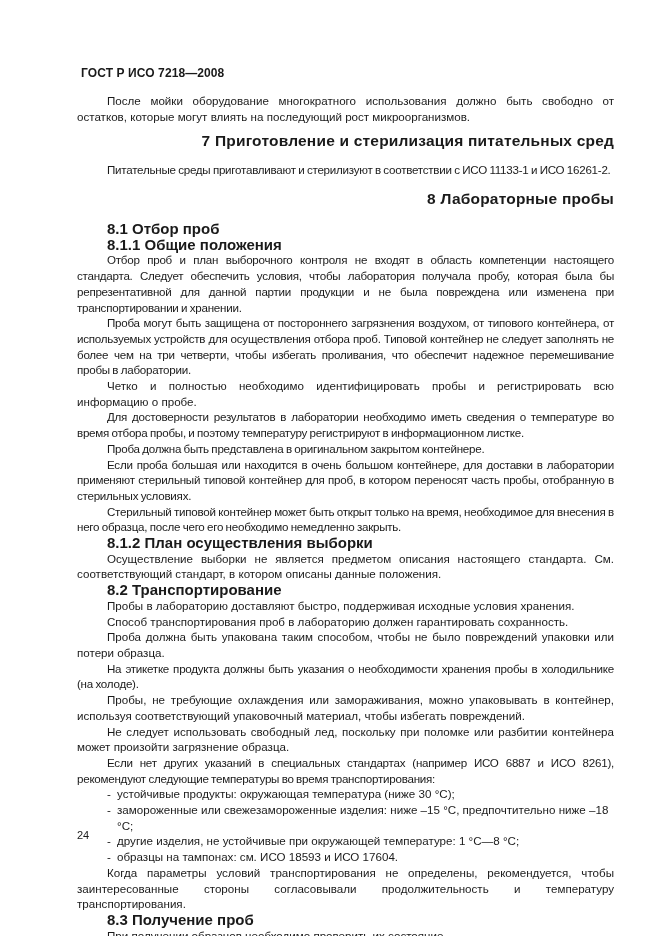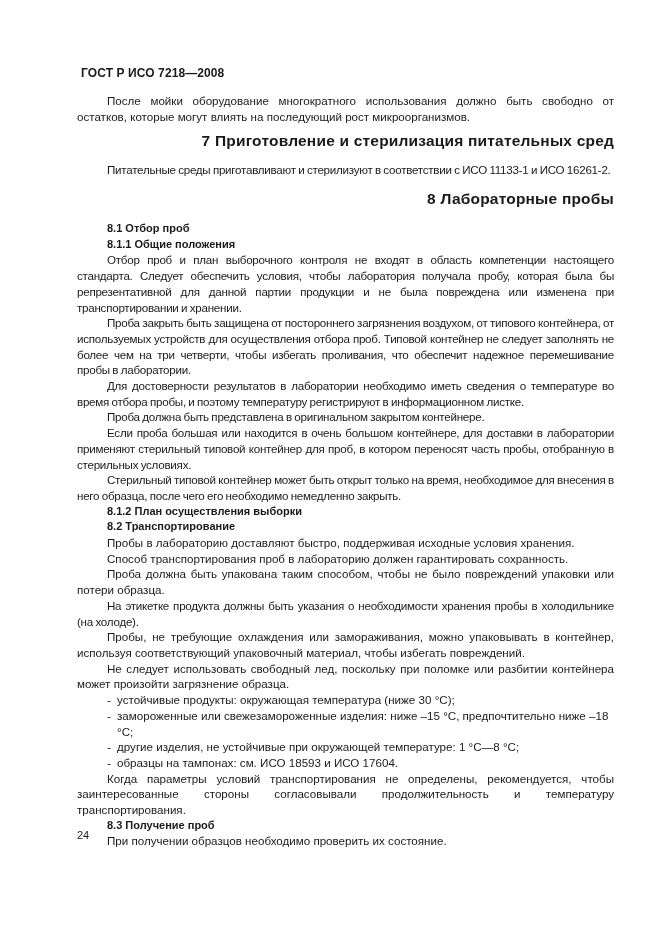--- a/index.html
+++ b/index.html
@@ -43,21 +43,21 @@
     }
     .h1 {
       font-size: 15.5px;
       font-weight: bold;
       padding-left: 30px;
       margin: 0;
       letter-spacing: 0.2px;
       text-align: right;
     }
     .h2 {
-      font-size: 11px;
+      font-size: 15px;
       line-height: 15.7px;
       font-weight: bold;
       padding-left: 30px;
       margin: 0;
     }
     .bullet {
       font-size: 11.6px;
       line-height: 15.7px;
       padding-left: 30px;
       margin: 0;
@@ -94,35 +94,38 @@
   </div>
 
   <div class="block" style="top:190px;">
     <h1 class="h1">8  Лабораторные пробы</h1>
   </div>
 
   <div class="block" style="top:221px;">
     <p class="h2">8.1  Отбор проб</p>
     <p class="h2">8.1.1  Общие положения</p>
     <p class="para tight">Отбор проб и план выборочного контроля не входят в область компетенции настоящего стандарта. Следует обеспечить условия, чтобы лаборатория получала пробу, которая была бы репрезентативной для данной партии продукции и не была повреждена или изменена при транспортировании и хранении.</p>
-    <p class="para tight">Проба закрыть быть защищена от постороннего загрязнения воздухом, от типового контейнера, от используемых устройств для осуществления отбора проб. Типовой контейнер не следует заполнять не более чем на три четверти, чтобы избегать проливания, что обеспечит надежное перемешивание пробы в лаборатории.</p>
+    <p class="para tight">Проба могут быть защищена от постороннего загрязнения воздухом, от типового контейнера, от используемых устройств для осуществления отбора проб. Типовой контейнер не следует заполнять не более чем на три четверти, чтобы избегать проливания, что обеспечит надежное перемешивание пробы в лаборатории.</p>
+    <p class="para">Четко и полностью необходимо идентифицировать пробы и регистрировать всю информацию о пробе.</p>
     <p class="para tight">Для достоверности результатов в лаборатории необходимо иметь сведения о температуре во время отбора пробы, и поэтому температуру регистрируют в информационном листке.</p>
     <p class="para tight">Проба должна быть представлена в оригинальном закрытом контейнере.</p>
     <p class="para tight">Если проба большая или находится в очень большом контейнере, для доставки в лаборатории применяют стерильный типовой контейнер для проб, в котором переносят часть пробы, отобранную в стерильных условиях.</p>
     <p class="para tight">Стерильный типовой контейнер может быть открыт только на время, необходимое для внесения в него образца, после чего его необходимо немедленно закрыть.</p>
 
     <p class="h2">8.1.2  План осуществления выборки</p>
+    <p class="para">Осуществление выборки не является предметом описания настоящего стандарта. См. соответствующий стандарт, в котором описаны данные положения.</p>
 
     <p class="h2">8.2  Транспортирование</p>
     <p class="para">Пробы в лабораторию доставляют быстро, поддерживая исходные условия хранения.</p>
     <p class="para">Способ транспортирования проб в лабораторию должен гарантировать сохранность.</p>
     <p class="para">Проба должна быть упакована таким способом, чтобы не было повреждений упаковки или потери образца.</p>
     <p class="para tight">На этикетке продукта должны быть указания о необходимости хранения пробы в холодильнике (на холоде).</p>
     <p class="para">Пробы, не требующие охлаждения или замораживания, можно упаковывать в контейнер, используя соответствующий упаковочный материал, чтобы избегать повреждений.</p>
     <p class="para">Не следует использовать свободный лед, поскольку при поломке или разбитии контейнера может произойти загрязнение образца.</p>
+    <p class="para tight">Если нет других указаний в специальных стандартах (например ИСО 6887 и ИСО 8261), рекомендуют следующие температуры во время транспортирования:</p>
 
     <p class="bullet">
       <span class="dash">-</span>
       <span>устойчивые продукты: окружающая температура (ниже 30 °С);</span>
     </p>
     <p class="bullet">
       <span class="dash">-</span>
       <span>замороженные или свежезамороженные изделия: ниже –15 °С, предпочтительно ниже –18 °С;</span>
     </p>
     <p class="bullet">

